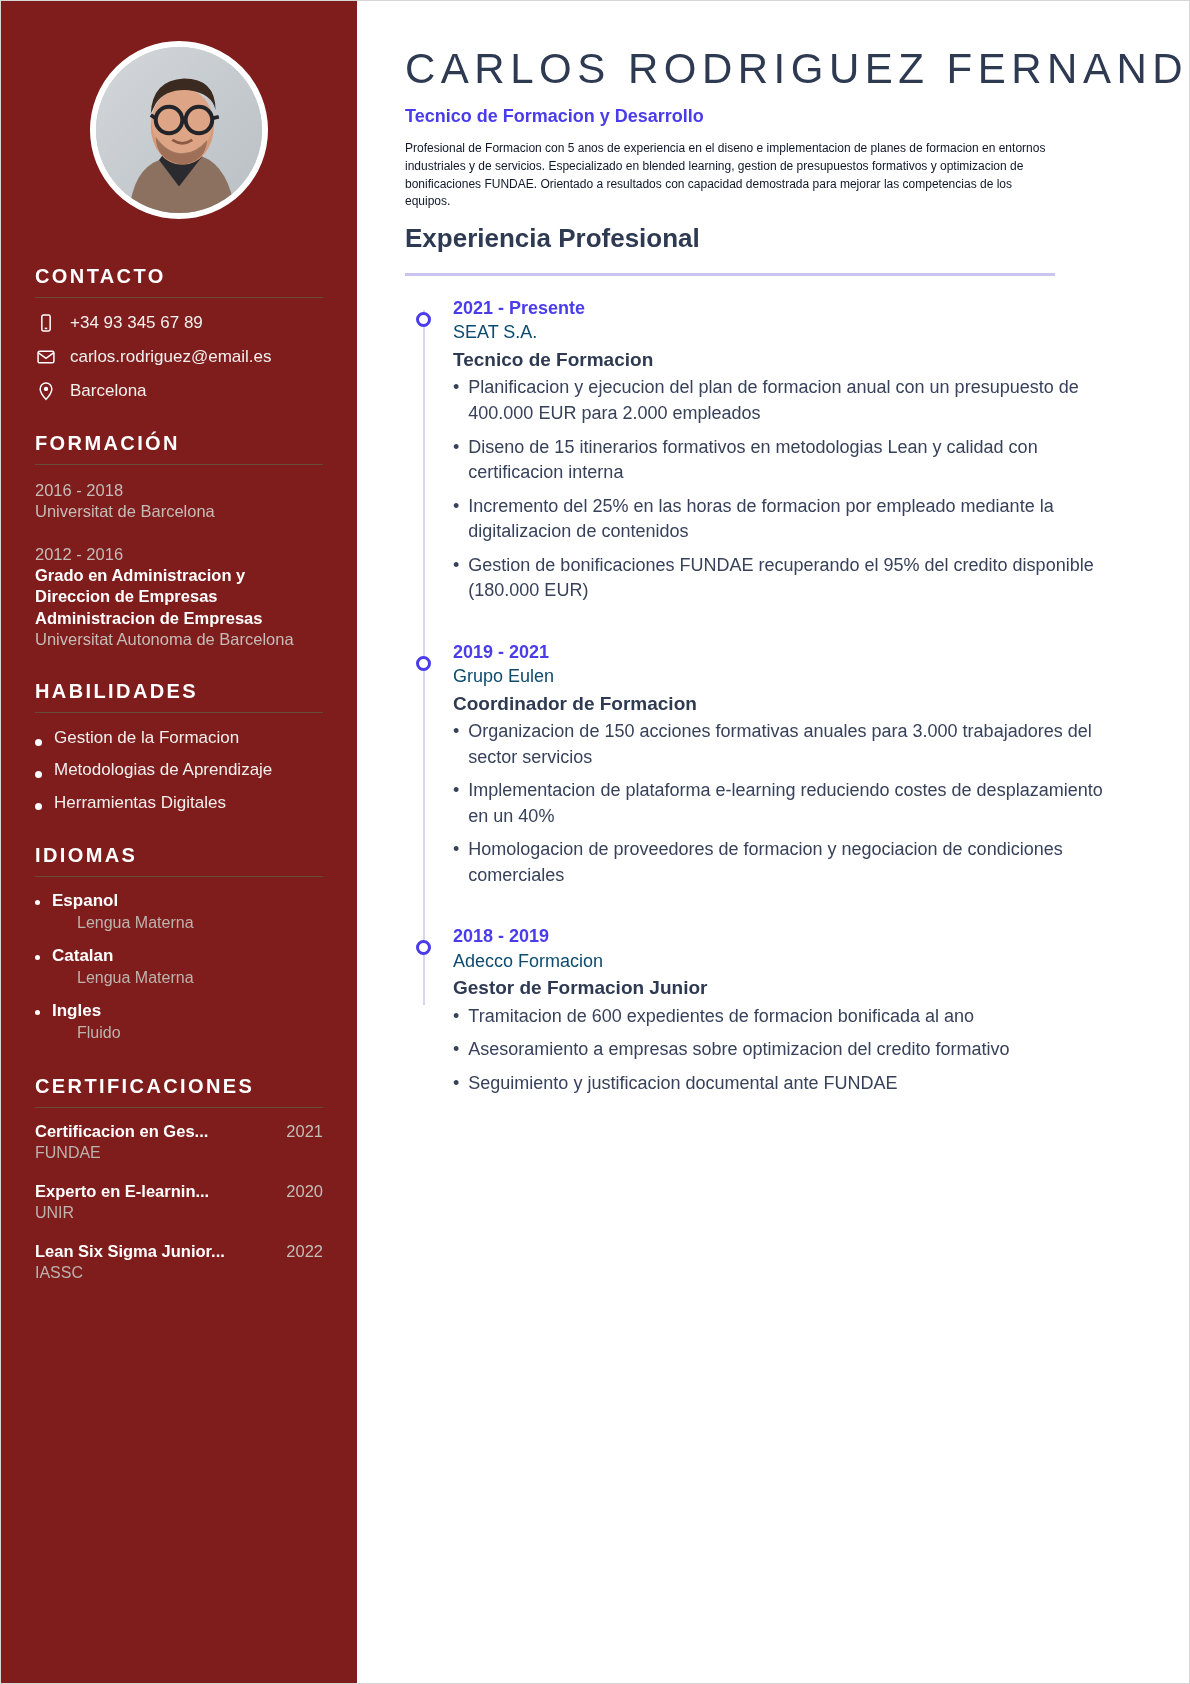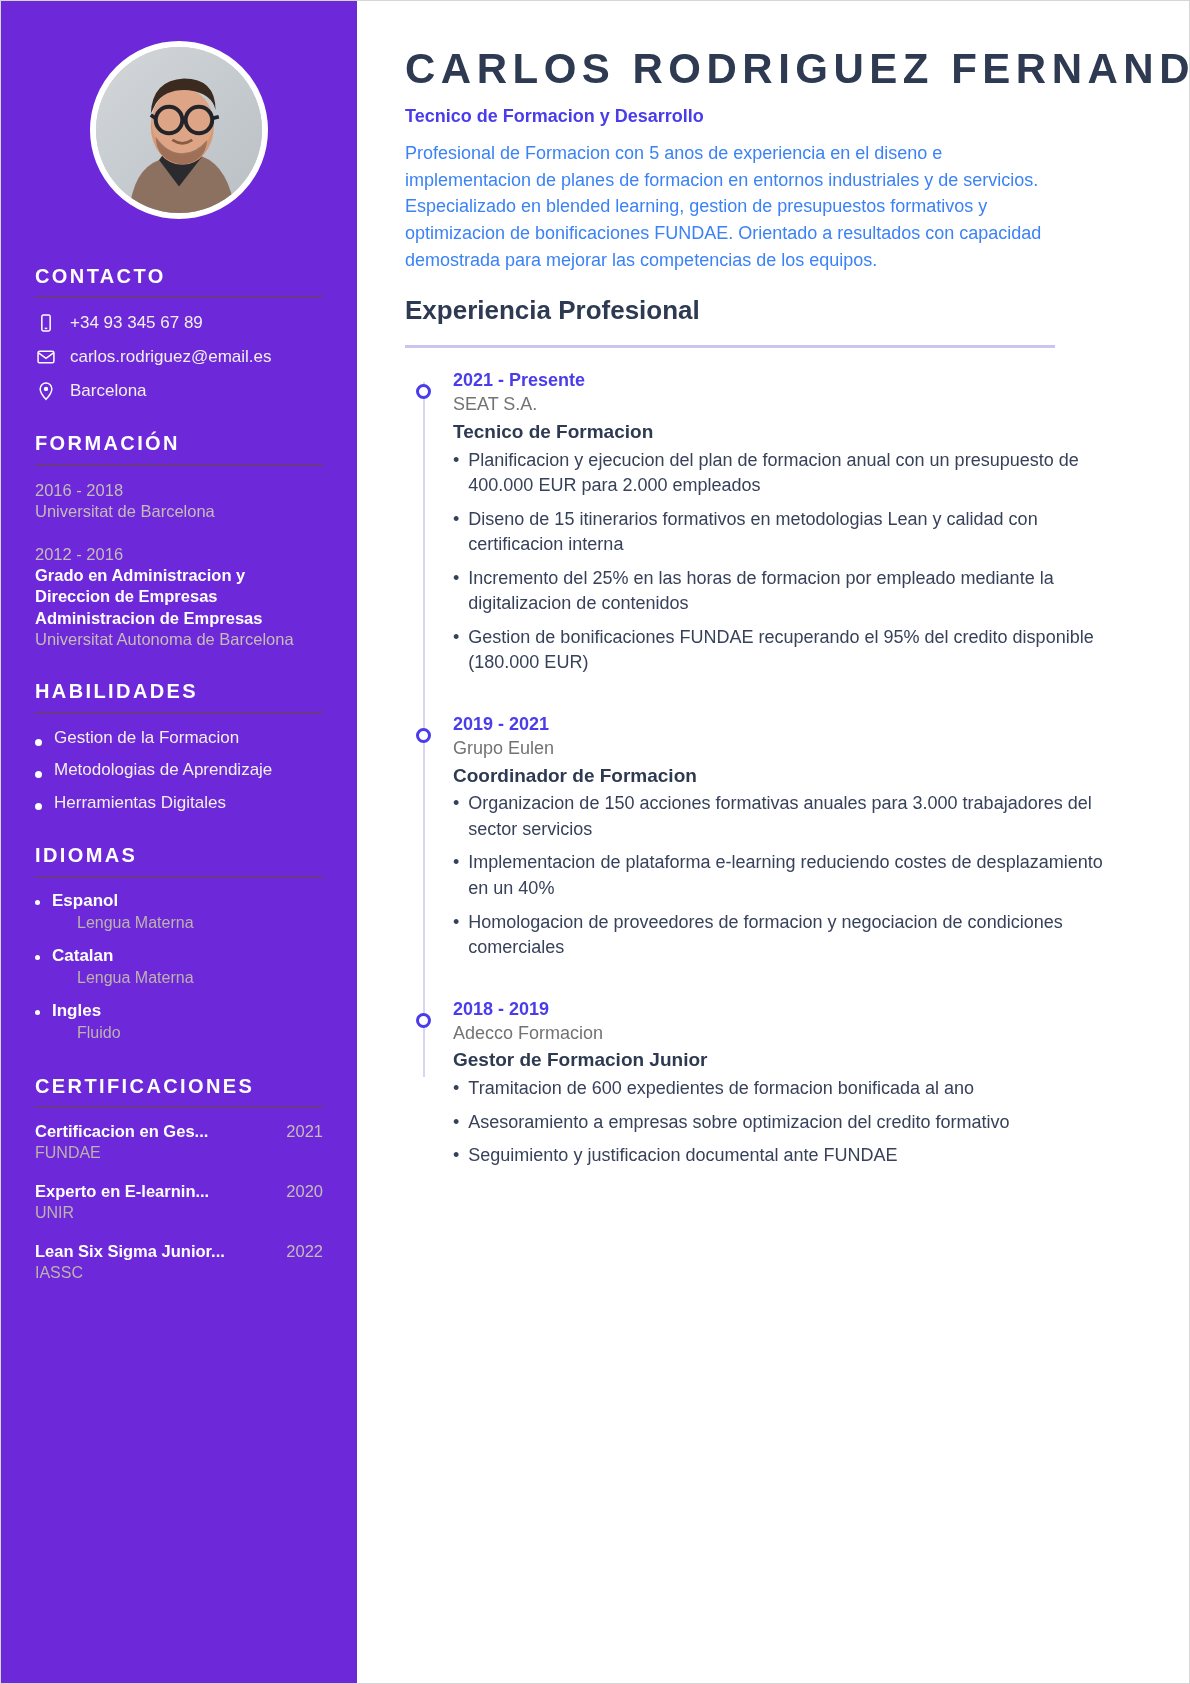--- a/index.html
+++ b/index.html
@@ -14,21 +14,21 @@
     display: flex;
     background: #ffffff;
     border: 1px solid #d6d6d6;
     overflow: hidden;
   }
 
   
   .sidebar {
     width: 356px;
     flex: 0 0 356px;
-    background: #6d28d9;
+    background: #7f1d1d;
     color: #ffffff;
     padding: 34px 34px 57px 34px;
   }
   .avatar-wrap {
     display: flex; justify-content: center;
     margin-top: 6px; margin-bottom: 46px;
   }
   .avatar {
     width: 178px; height: 178px;
     border-radius: 50%;
@@ -94,37 +94,37 @@
 
   
   .main {
     flex: 1 1 auto;
     padding: 44px 0 40px 48px;
     min-width: 0;
     overflow: hidden;
   }
   .name {
     font-size: 42px;
-    font-weight: bold;
+    font-weight: normal;
     letter-spacing: 5.5px;
     color: #2E3A52;
     white-space: nowrap;
     line-height: 1.12;
     margin-bottom: 14px;
   }
   .job-title {
     font-size: 18px; font-weight: bold;
     color: #4A3CEB;
     margin-bottom: 13px;
   }
   .summary {
-    font-size: 18px; color: #3b82f6;
+    font-size: 12px; color: #0f172a;
     line-height: 1.48;
     max-width: 648px;
-    margin-bottom: 22px;
+    margin-bottom: 12px;
   }
   .sec-title {
     font-size: 26px; font-weight: bold;
     color: #2E3A52;
     margin-bottom: 19px;
   }
   .sec-rule {
     height: 3px; background: #c9c5ef;
     max-width: 650px;
     margin-bottom: 20px;
@@ -136,21 +136,21 @@
     width: 2px; background: #d8d4f2;
   }
   .exp { position: relative; margin-bottom: 36px; }
   .exp:last-child { margin-bottom: 0; }
   .marker {
     position: absolute; left: -37px; top: 16px;
     width: 15px; height: 15px; border-radius: 50%;
     border: 3.5px solid #4A3CEB; background: #ffffff;
   }
   .exp-date { font-size: 18px; font-weight: bold; color: #4A3CEB; line-height: 1.35; }
-  .exp-co   { font-size: 18px; color: #737373; line-height: 1.42; }
+  .exp-co   { font-size: 18px; color: #0c4a6e; line-height: 1.42; }
   .exp-role { font-size: 19px; font-weight: bold; color: #2E3A52; line-height: 1.45; margin-bottom: 2px; }
   .exp-bullet {
     display: flex; gap: 9px;
     font-size: 18px; color: #37415A;
     line-height: 1.42; margin-bottom: 8px;
   }
   .exp-bullet .bdot { flex: 0 0 auto; color: #37415A; }
   .exp-bullet .btxt { flex: 1 1 auto; }
 </style>
 </head>

